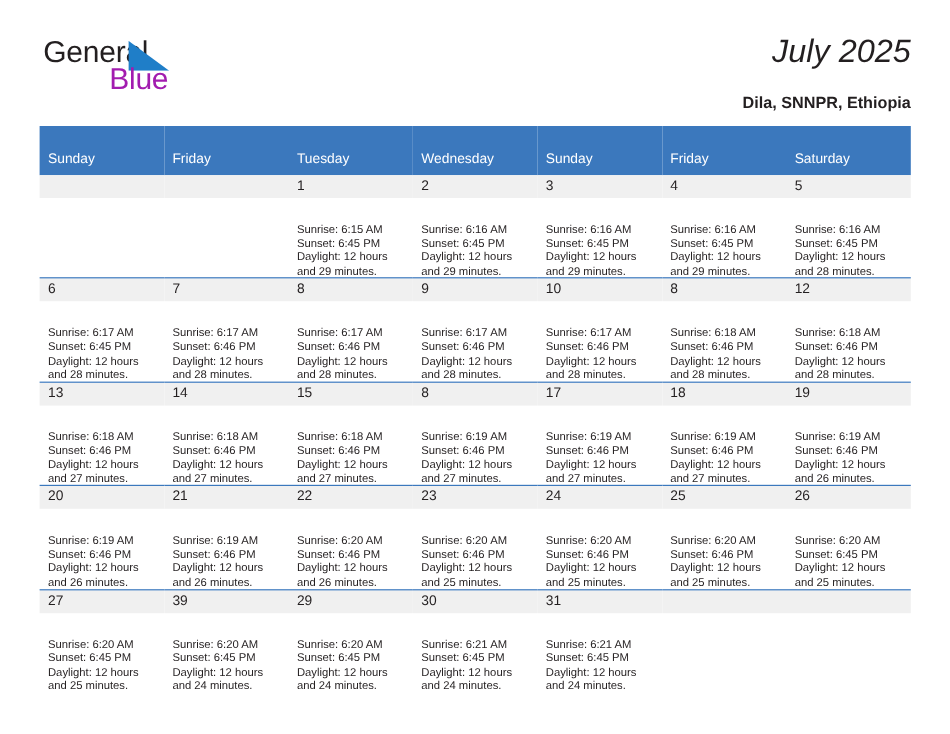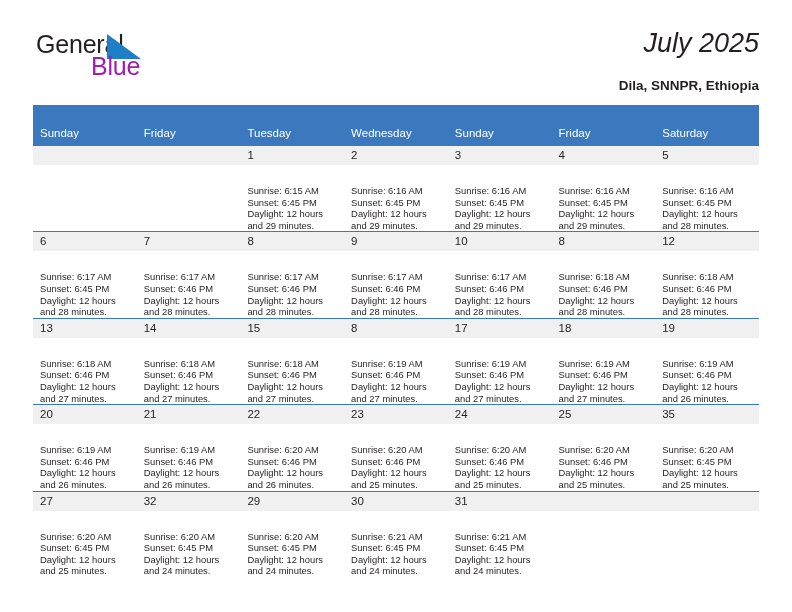--- a/index.html
+++ b/index.html
@@ -406,41 +406,41 @@
           <td class="">
             <span class="daynum">25</span>
             <div class="detail">
               <div>Sunrise: 6:20 AM</div>
               <div>Sunset: 6:46 PM</div>
               <div>Daylight: 12 hours</div>
               <div>and 25 minutes.</div>
             </div>
           </td>
           <td class="">
-            <span class="daynum">35</span>
+            <span class="daynum">26</span>
             <div class="detail">
               <div>Sunrise: 6:20 AM</div>
               <div>Sunset: 6:45 PM</div>
               <div>Daylight: 12 hours</div>
               <div>and 25 minutes.</div>
             </div>
           </td>
         </tr>
         <tr class="week-row">
           <td class="">
             <span class="daynum">27</span>
             <div class="detail">
               <div>Sunrise: 6:20 AM</div>
               <div>Sunset: 6:45 PM</div>
               <div>Daylight: 12 hours</div>
               <div>and 25 minutes.</div>
             </div>
           </td>
           <td class="">
-            <span class="daynum">32</span>
+            <span class="daynum">39</span>
             <div class="detail">
               <div>Sunrise: 6:20 AM</div>
               <div>Sunset: 6:45 PM</div>
               <div>Daylight: 12 hours</div>
               <div>and 24 minutes.</div>
             </div>
           </td>
           <td class="">
             <span class="daynum">29</span>
             <div class="detail">

